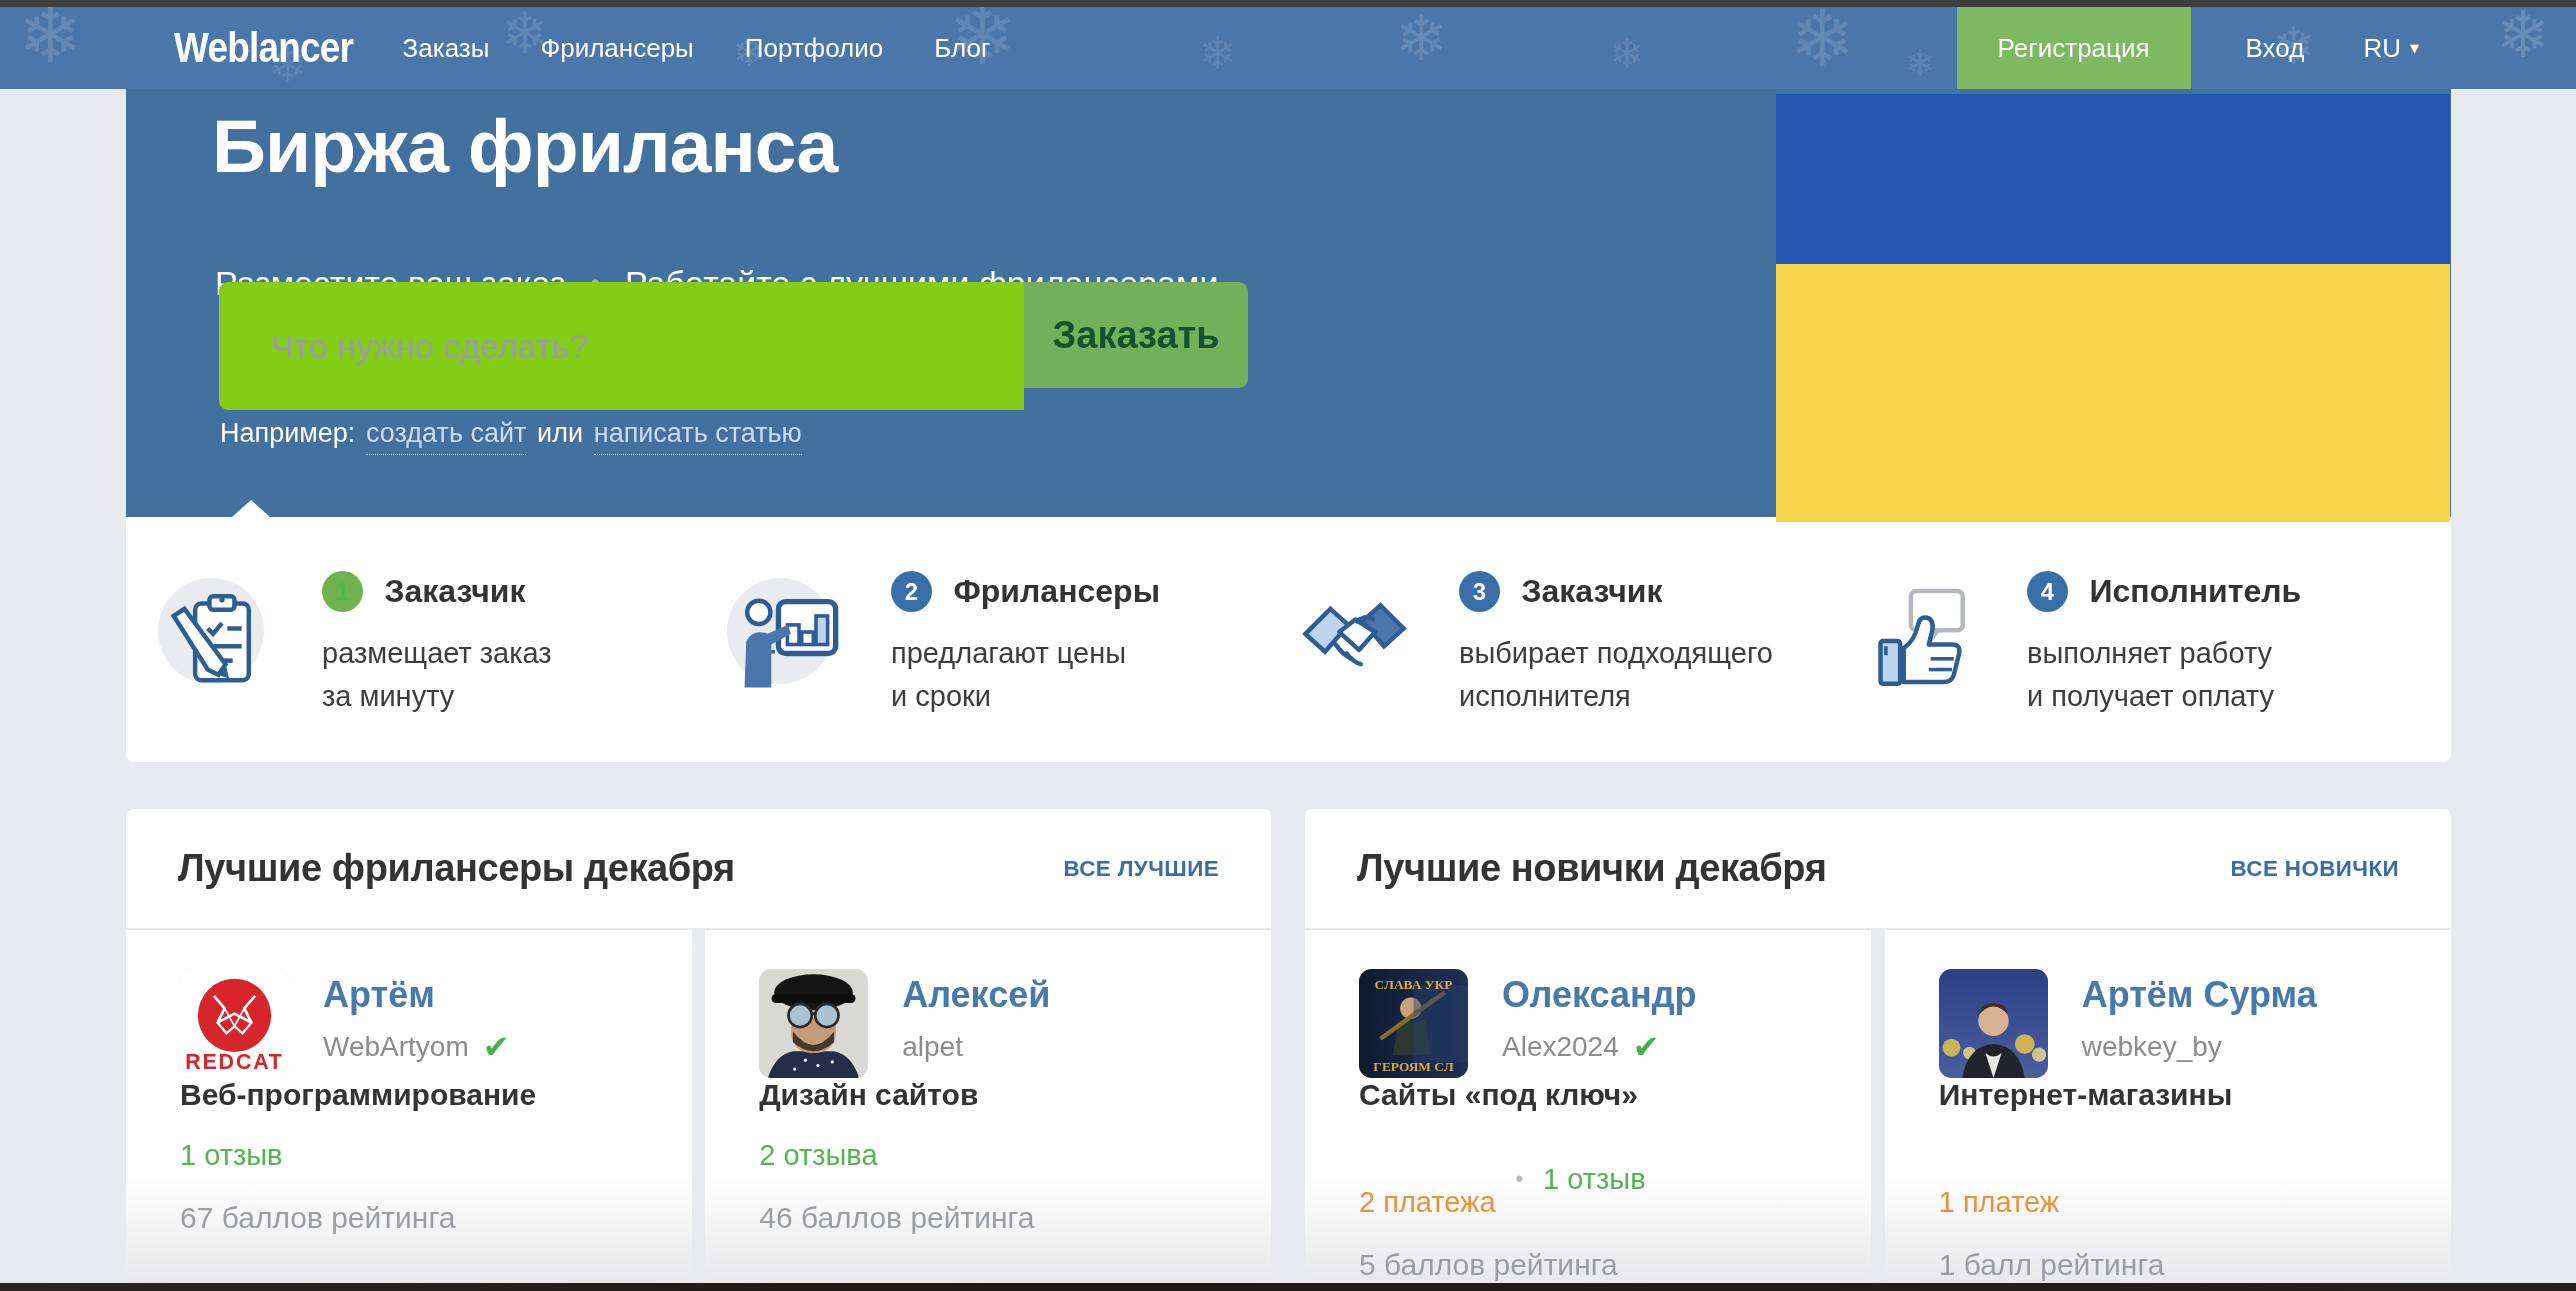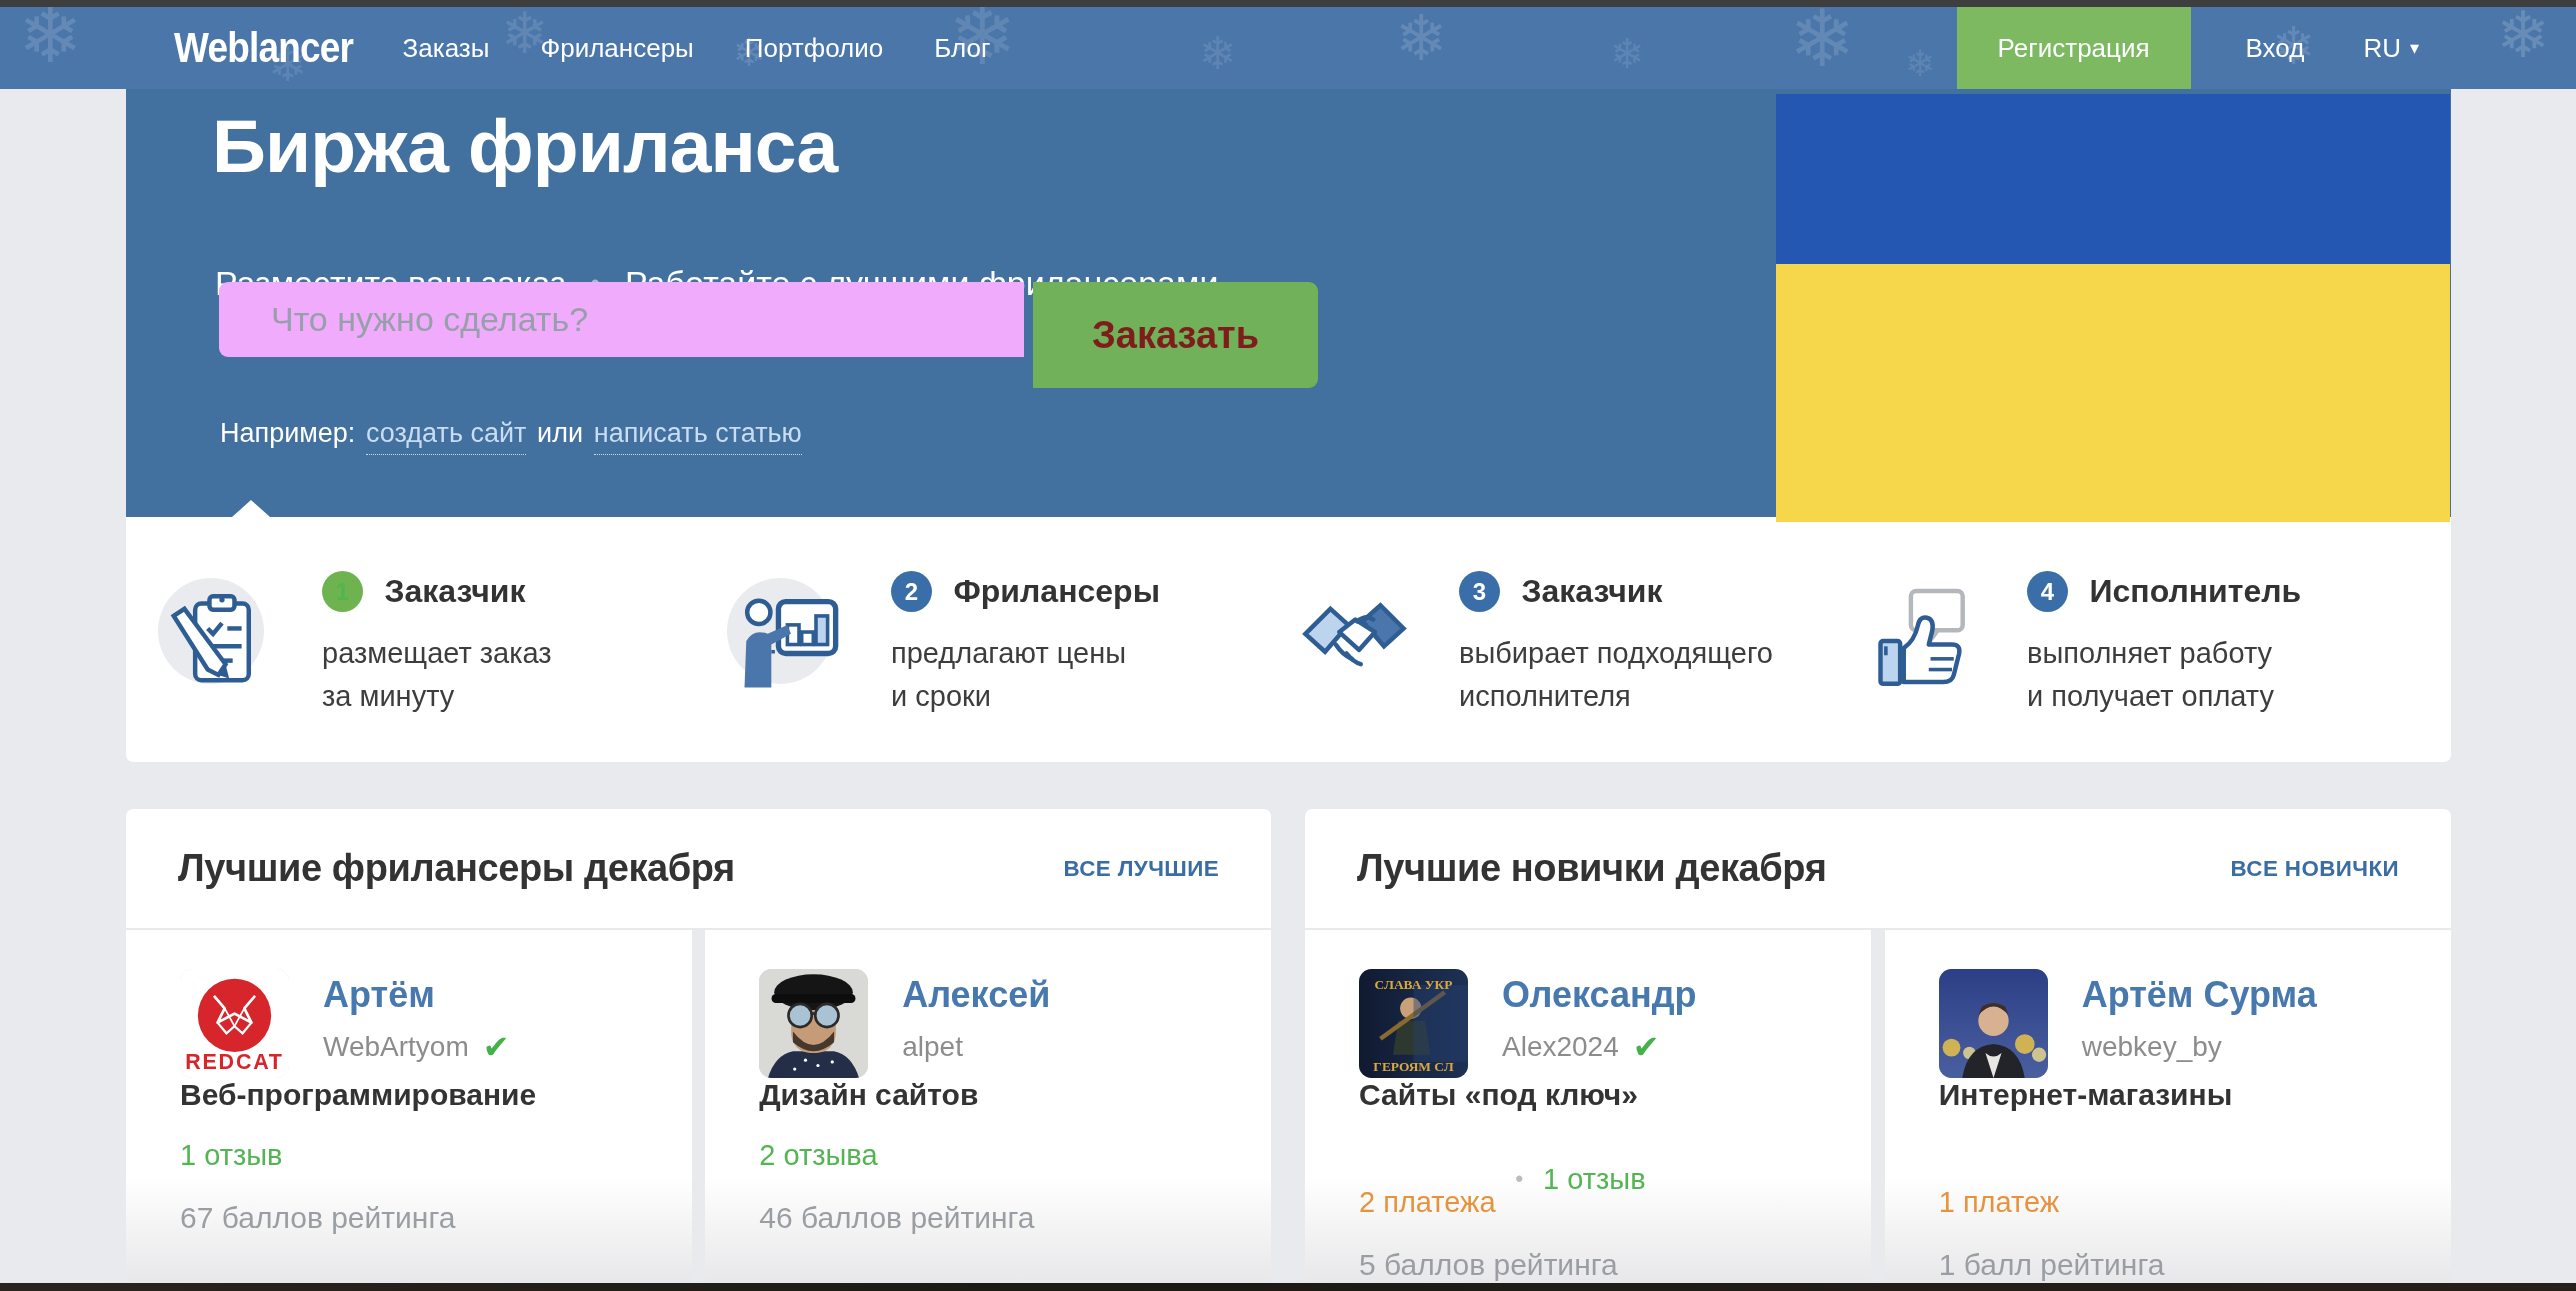--- a/index.html
+++ b/index.html
@@ -40,25 +40,25 @@
   .nav-lang{color:#fff;font-size:26px;margin-left:59px;margin-right:157px;cursor:pointer;
         display:flex;align-items:center;gap:9px;white-space:nowrap;}
   .nav-lang .caret{font-size:18px;}
   
   .hero{position:absolute;left:126px;top:89px;width:2325px;height:428px;background:#42709f;z-index:1;}
   .hero-title{position:absolute;left:86px;top:14.3px;color:#fff;font-size:75px;font-weight:bold;letter-spacing:-0.9px;}
   .hero-sub{position:absolute;left:89px;top:175px;display:flex;align-items:center;gap:25px;
         color:#fff;font-size:34px;}
   .hero-sub .bullet{color:#a9b9cb;font-size:27px;}
   .search-row{position:absolute;left:93px;top:193px;display:flex;}
-  .search-input{width:753px;height:75px;border:none;outline:none;border-radius:9px 0 0 9px;
-        padding:0 0 0 52px;font-family:inherit;font-size:34px;color:#444;background:#f0abfc;}
+  .search-input{width:753px;height:128px;border:none;outline:none;border-radius:9px 0 0 9px;
+        padding:0 0 0 52px;font-family:inherit;font-size:34px;color:#444;background:#84cc16;}
   .search-input::placeholder{color:#97a0a9;}
-  .btn-order{width:285px;height:106px;border:none;border-radius:0 9px 9px 0;background:#71b159;
-        color:#7f1d1d;font-family:inherit;font-size:38px;font-weight:bold;cursor:pointer;margin-left:9px;}
+  .btn-order{width:224px;height:106px;border:none;border-radius:0 9px 9px 0;background:#71b159;
+        color:#14532d;font-family:inherit;font-size:38px;font-weight:bold;cursor:pointer;}
   .example-row{position:absolute;left:94px;top:329px;font-size:27px;color:#fff;
         display:flex;align-items:baseline;gap:10.7px;white-space:nowrap;justify-content:flex-end;}
   .example-link{color:#c9ddf2;border-bottom:1.8px dotted rgba(255,255,255,.75);
         padding-bottom:4.5px;cursor:pointer;}
   
   .flag{position:absolute;left:1776px;top:94px;width:674px;height:428px;z-index:5;}
   .flag .f-blue{height:170px;background:#2357b2;}
   .flag .f-yellow{height:258px;background:#f6d64b;}
   
   .steps{position:absolute;left:126px;top:517px;width:2325px;height:245px;background:#fff;

